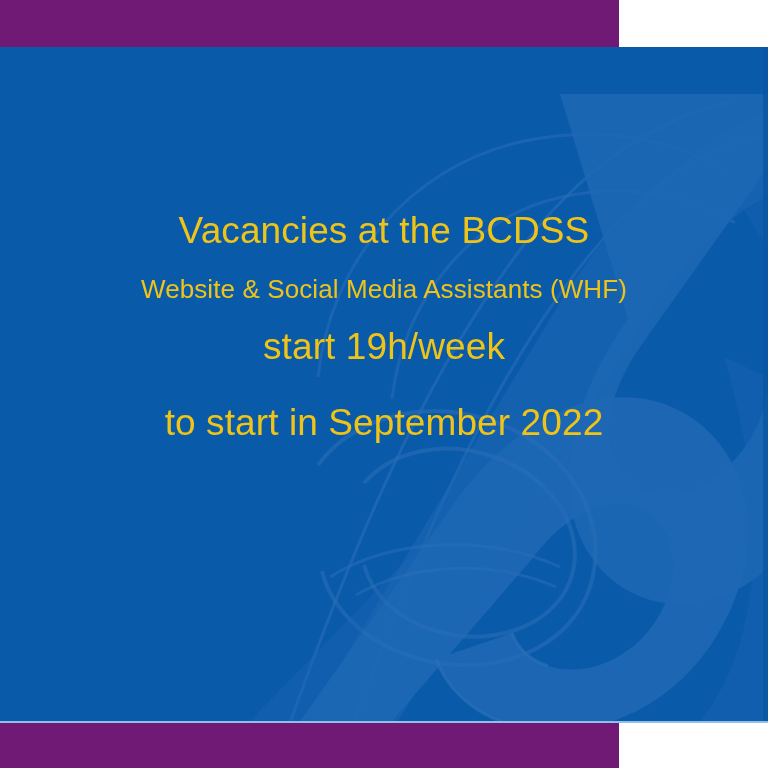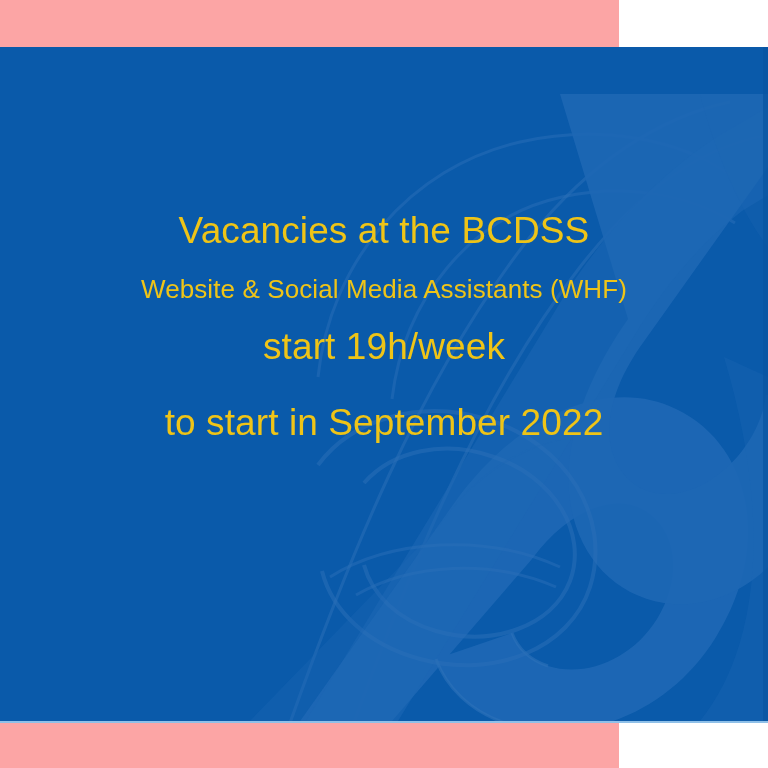--- a/index.html
+++ b/index.html
@@ -11,21 +11,21 @@
     width: 768px;
     height: 768px;
     overflow: hidden;
     font-family: "Liberation Sans", sans-serif;
   }
 
   #slide-frame {
     position: relative;
     width: 619px;
     height: 768px;
-    background: #fca5a5;
+    background: #701a75;
   }
 
   
   #slide-canvas {
     position: absolute;
     left: 0;
     top: 47px;
     width: 768px;
     height: 674px;
     background: #0a5aaa;

